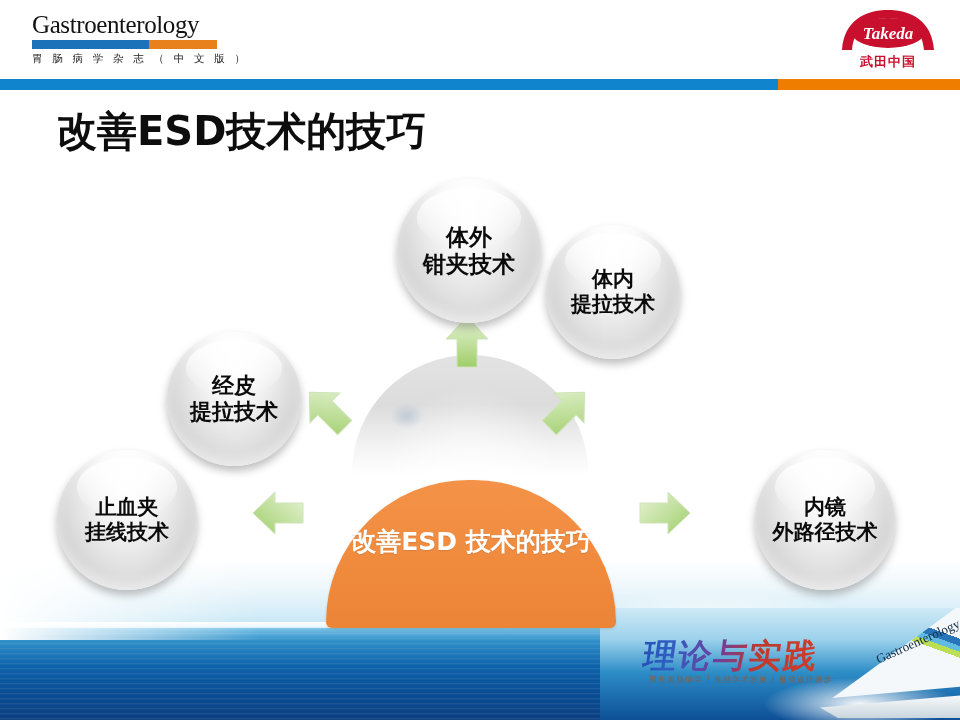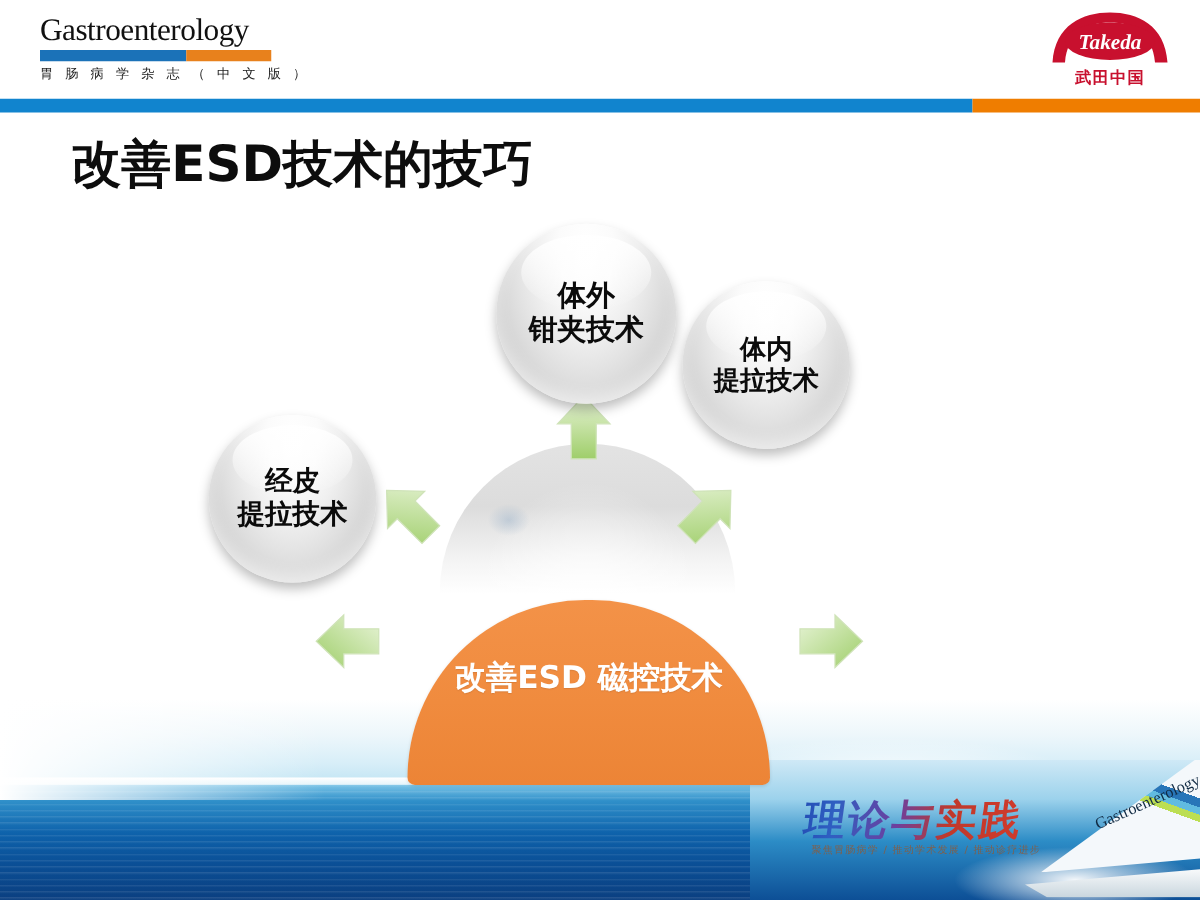--- a/index.html
+++ b/index.html
@@ -217,21 +217,21 @@
   </div>
 
   <div class="diagram">
 
     <div class="grey-dome">
       <div class="gd-dot"></div>
     </div>
 
     <div class="orange-dome">
       <div class="od-text">改善ESD
-磁控技术</div>
+技术的技巧</div>
     </div>
 
     <div class="arrow a-up">
       <svg width="46" height="50" viewBox="0 0 46 50">
         <defs>
             <linearGradient id="ag1" x1="0" y1="0" x2="0" y2="1">
           <stop offset="0%" stop-color="#e8f4d8"></stop>
               <stop offset="100%" stop-color="#9fce6a"></stop>
         </linearGradient>
           </defs>
@@ -284,31 +284,39 @@
         <defs>
             <linearGradient id="ag5" x1="0" y1="0" x2="1" y2="1">
           <stop offset="0%" stop-color="#e8f4d8"></stop>
               <stop offset="100%" stop-color="#9fce6a"></stop>
         </linearGradient>
           </defs>
         <path d="M50 23 L28 2 L28 13 L0 13 L0 33 L28 33 L28 44 Z" fill="url(#ag5)" stroke="#cfe3b8" stroke-width="1"></path>
       </svg>
     </div>
 
+    <div class="bub b-zhiXue">
+      <div class="bub-label">止血夹
+挂线技术</div>
+    </div>
     <div class="bub b-jingPi">
       <div class="bub-label">经皮
 提拉技术</div>
     </div>
     <div class="bub b-tiNei">
       <div class="bub-label">体内
 提拉技术</div>
     </div>
     <div class="bub b-tiWai">
       <div class="bub-label">体外
 钳夹技术</div>
+    </div>
+    <div class="bub b-neiJing">
+      <div class="bub-label">内镜
+外路径技术</div>
     </div>
 
   </div>
 
   <div class="slide-title">改善ESD技术的技巧</div>
 
   <div class="header">
     <div class="journal-logo">
       <div class="jl-name">Gastroenterology</div>
       <div class="jl-bar">

